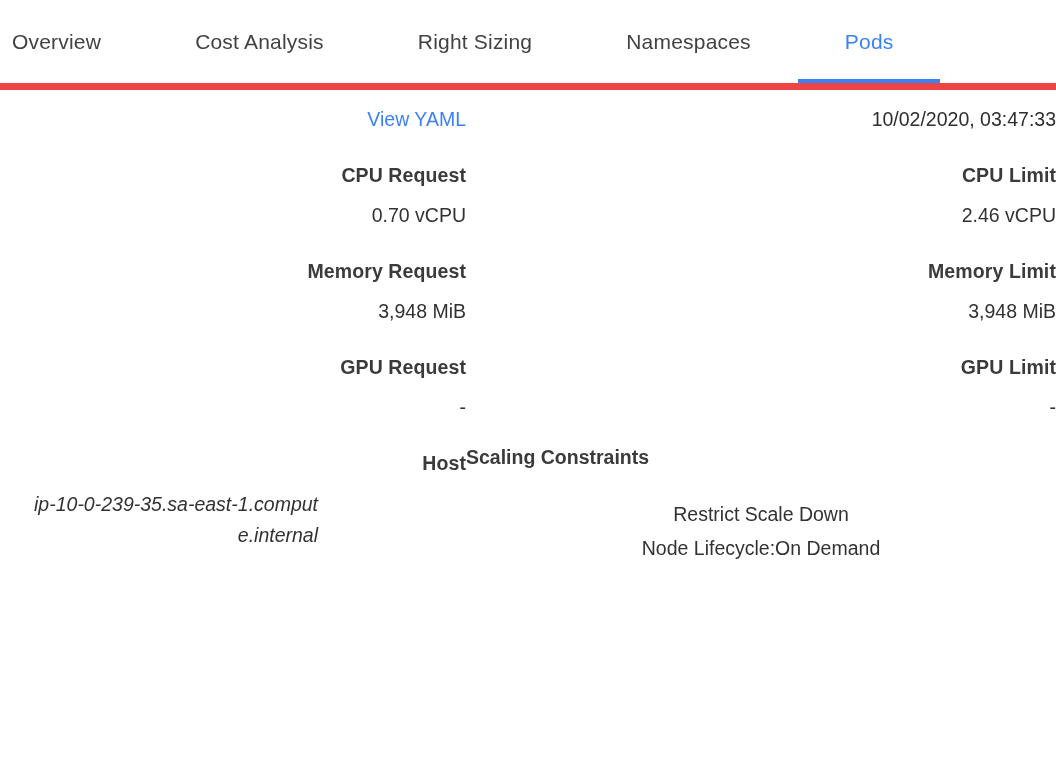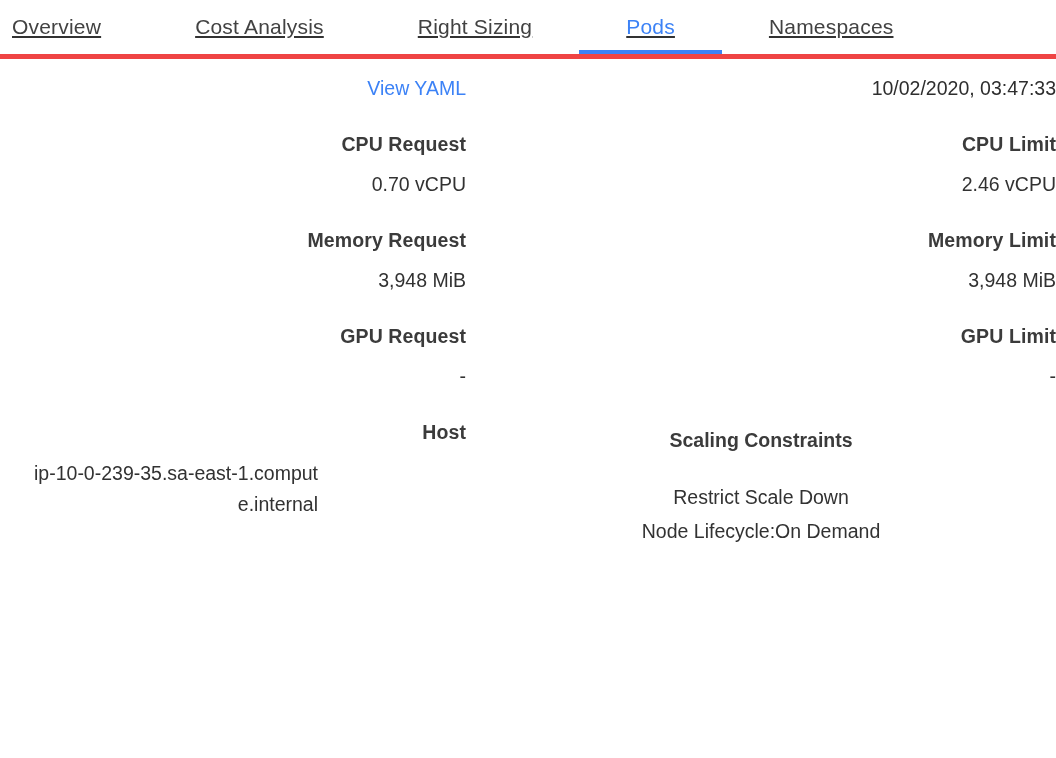--- a/index.html
+++ b/index.html
@@ -3,24 +3,23 @@
 <meta charset="utf-8">
 <style>
   * { box-sizing: border-box; margin: 0; padding: 0; }
   html, body { width: 1056px; height: 758px; background: #ffffff; overflow: hidden; }
   body { font-family: "Liberation Sans", sans-serif; color: #323232; }
 
   
   .tabbar {
     display: flex;
     align-items: stretch;
-    height: 59px;
-    border-bottom: 5px solid #ef4444;
+    height: 90px;
+    border-bottom: 7px solid #ef4444;
     background: #ffffff;
-    text-decoration: underline;
   }
   .tab {
     display: flex;
     align-items: center;
     padding: 0 47px;
     font-size: 21px;
     color: #424242;
     position: relative;
     cursor: pointer;
     white-space: nowrap;
@@ -71,50 +70,49 @@
     margin-top: 20px;
     font-size: 19.5px;
     line-height: 20px;
     color: #323232;
   }
   .field-value.wrap {
     line-height: 31px;
     margin-top: 16px;
     word-break: break-all;
   }
-  .host-width   { max-width: 290px; }
+  .host-width   { max-width: 290px; font-style: italic; }
   .deploy-width { max-width: 345px; }
 
   
   .scaling-title {
-    margin-top: 44px;
+    margin-top: 30px;
     font-size: 19.5px;
     line-height: 20px;
     font-weight: 700;
     color: #3b3b3b;
-    text-align: center;
   }
   .scaling-item {
     font-size: 19.5px;
     line-height: 26px;
     color: #323232;
     text-align: center;
   }
   .scaling-item.si-0 { margin-top: 34px; }
   .scaling-item.si-1 { margin-top: 8px; }
 </style>
 </head>
 <body>
 
 <div class="tabbar">
   <div class="tab first">Overview</div>
   <div class="tab">Cost Analysis</div>
   <div class="tab">Right Sizing</div>
+  <div class="tab">Namespaces</div>
   <div class="tab active">Pods</div>
-  <div class="tab">Namespaces</div>
 </div>
 
 <div class="content">
 
   <div class="col-left">
     <a class="row-first link">View YAML</a>
 
     <div class="field">
       <div class="field-label">CPU Request</div>
       <div class="field-value">0.70 vCPU</div>

